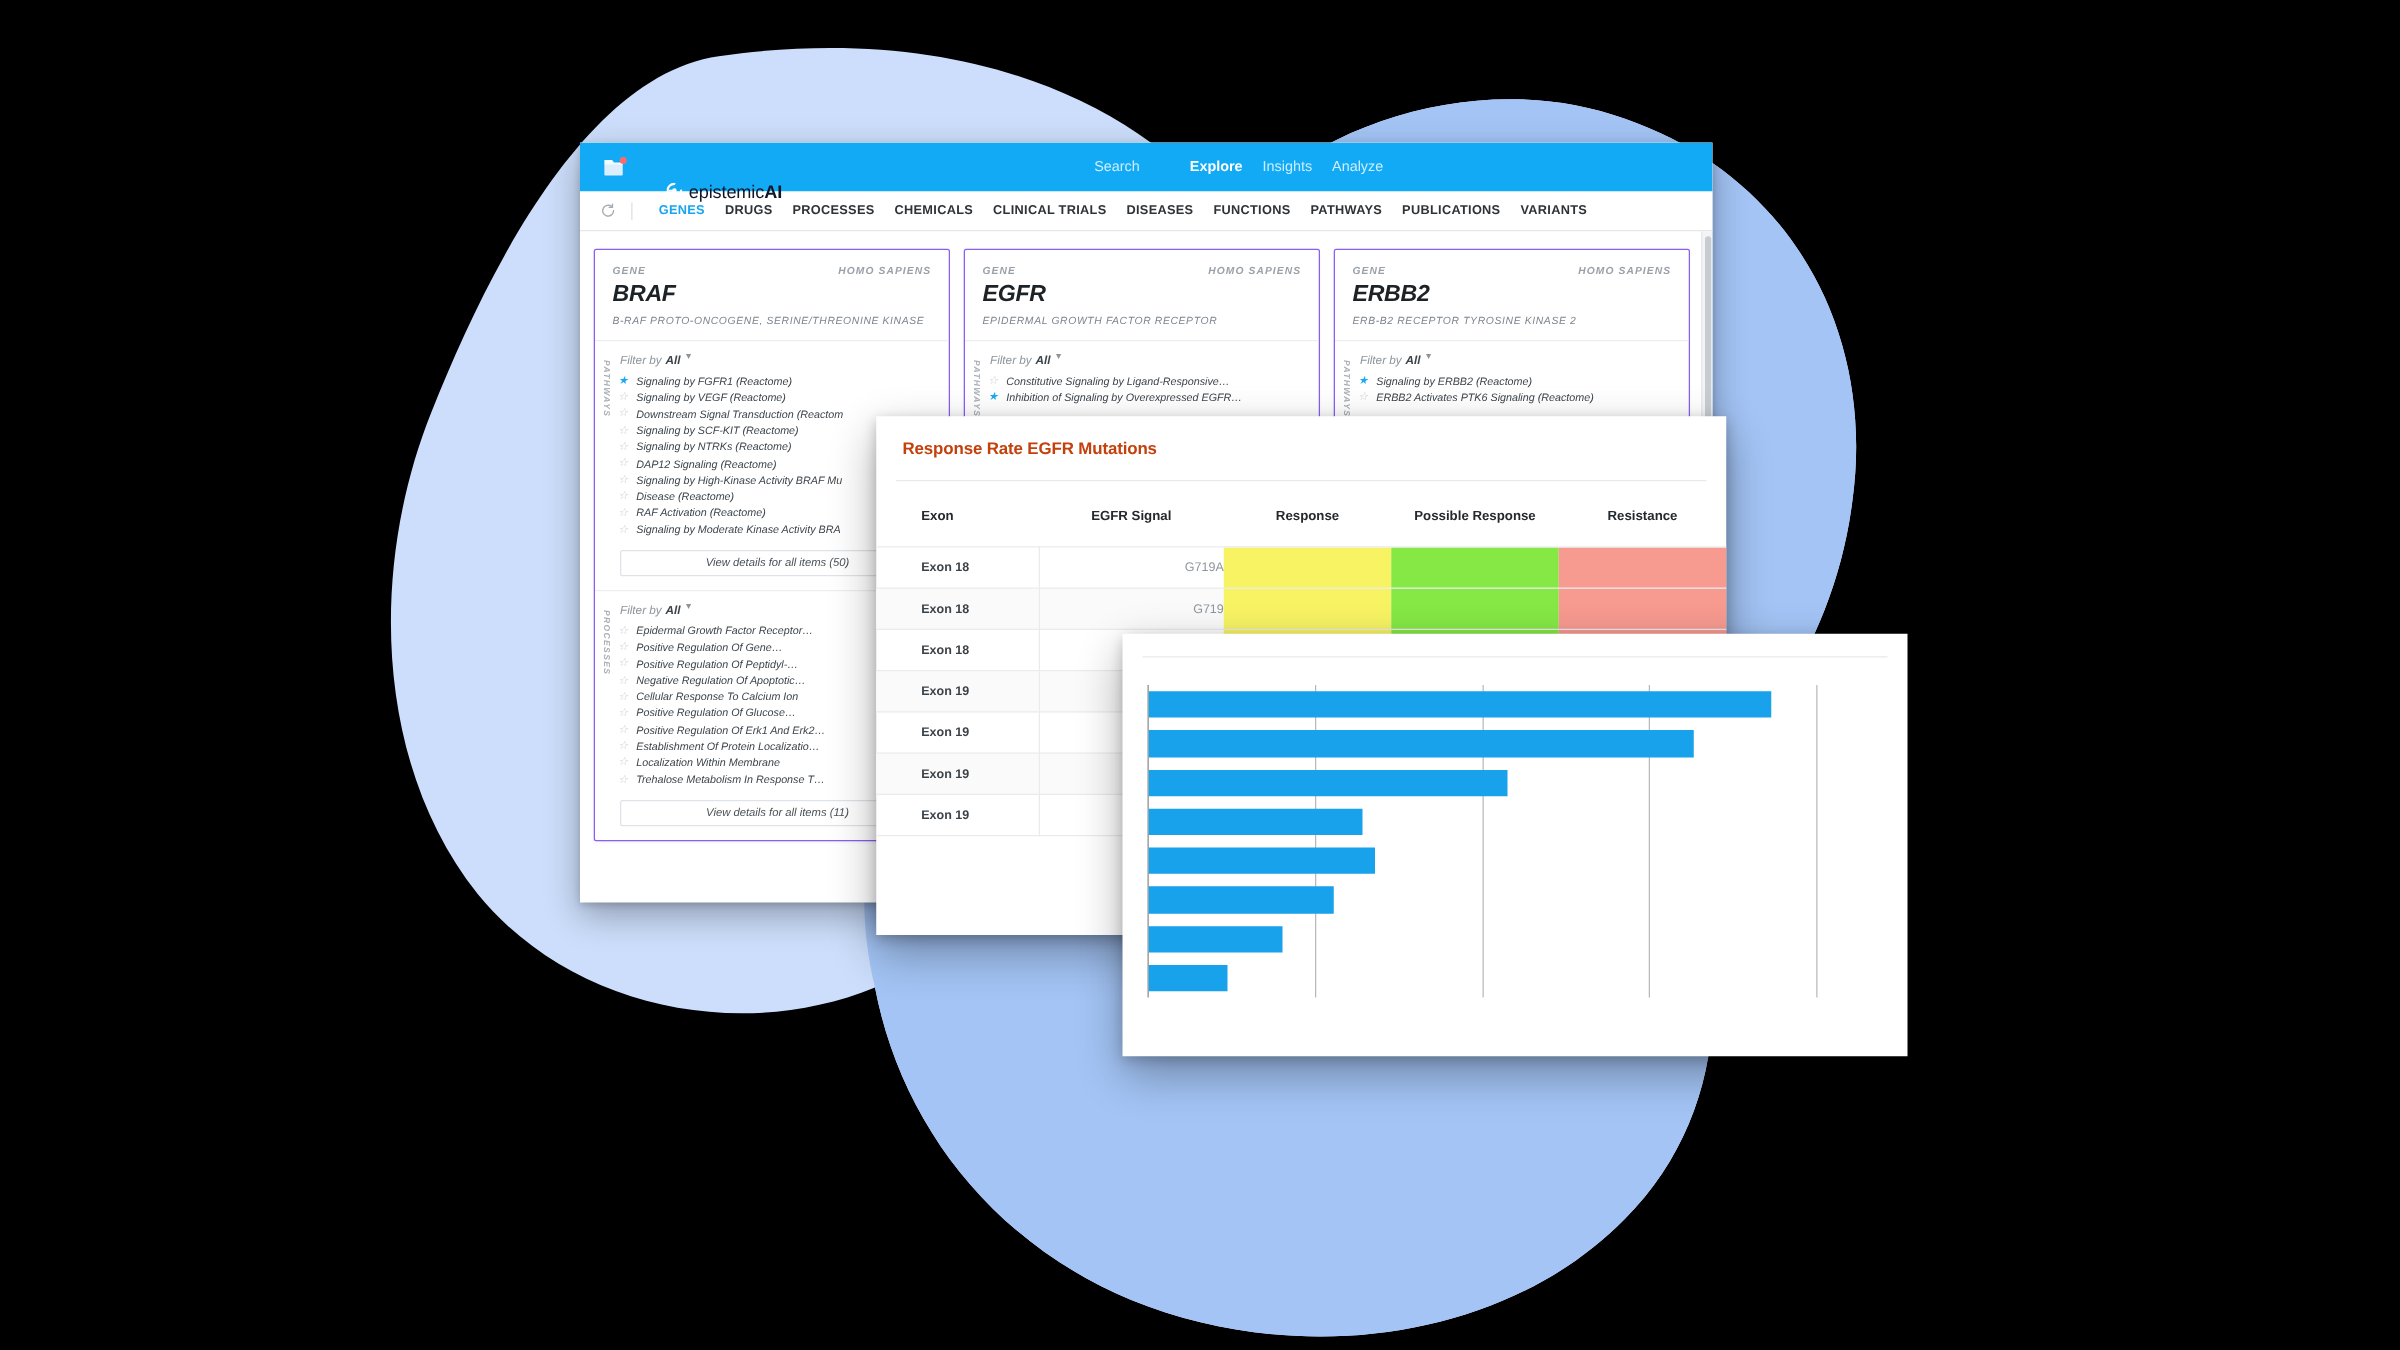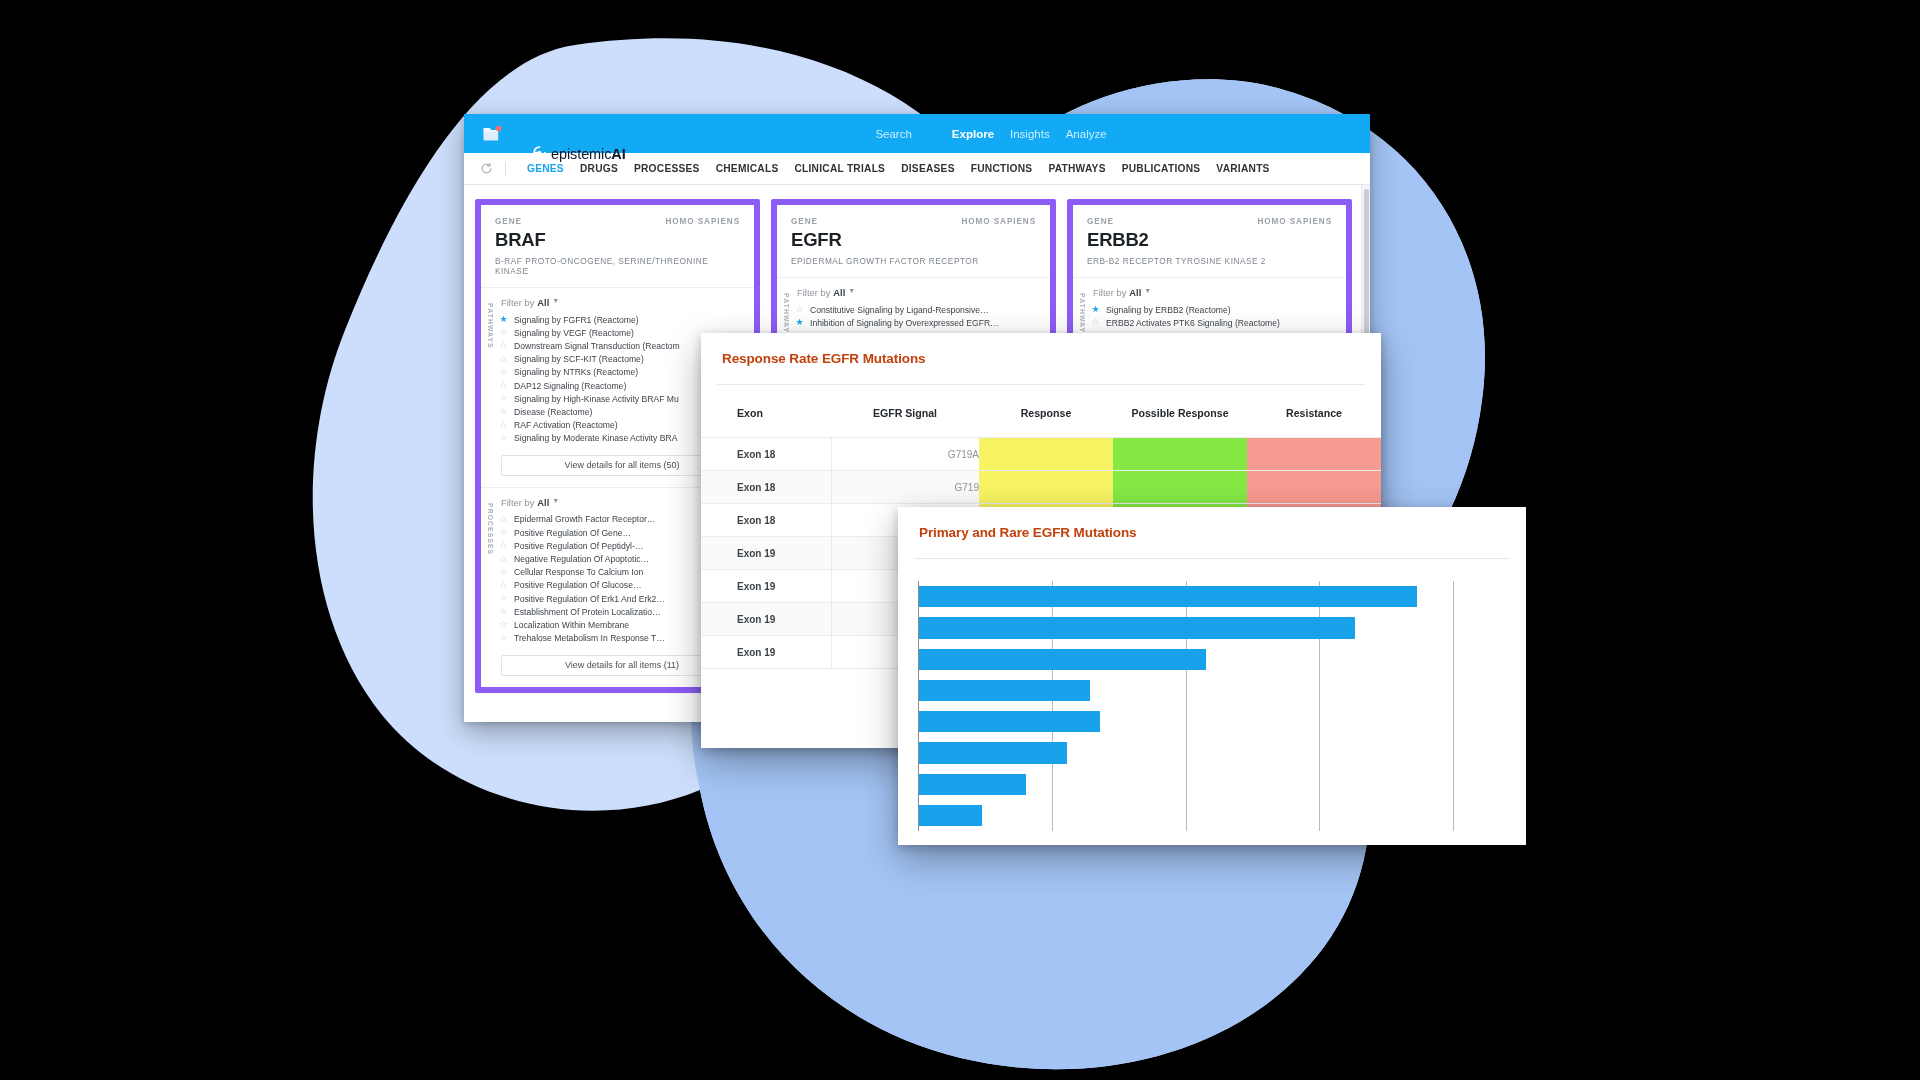--- a/index.html
+++ b/index.html
@@ -71,24 +71,25 @@
   .tabbar .tab.active { color: #18a5f0; }
 
   
   .cards {
     display: flex; gap: 11px;
     padding: 14px 11px 0 11px;
   }
   .card {
     width: 285px;
     background: #fff;
-    border: 6px solid #8b5cf6;
+    border: 1px solid #8b5cf6;
     border-radius: 2px;
     overflow: hidden;
     box-shadow: 0 1px 2px rgba(0,0,0,0.04);
+    font-style: italic;
   }
   .card-head { padding: 12px 14px 11px 14px; border-bottom: 1px solid #eceef1; }
   .card-head-top { display: flex; justify-content: space-between; align-items: baseline; }
   .lbl-gene, .lbl-org {
     font-size: 8.2px; letter-spacing: 0.9px; color: #9aa1a9; font-weight: 600;
   }
   .gene-name { font-size: 18.5px; font-weight: 700; color: #1d2226; margin-top: 3px; letter-spacing: -0.2px;}
   .gene-desc { font-size: 8.3px; letter-spacing: 0.5px; color: #7d858d; margin-top: 5px; }
 
   .card-sec { display: flex; position: relative; padding: 9px 0 0 0; }
@@ -534,21 +535,20 @@
         <td>18/21/24</td>
         <td class="sw sw-y"></td>
         <td class="sw sw-g"></td>
         <td class="sw sw-r"></td>
       </tr>
     </tbody>
   </table>
 </div>
 
 <div class="modal modal-chart">
-  <div class="modal-title">Primary and Rare EGFR Mutations</div>
   <div class="modal-rule"></div>
 
   <div class="chart-area">
     <div class="chart-plot">
       <div class="grid-v" style="left: 22.7273%;"></div>
       <div class="grid-v" style="left: 45.4545%;"></div>
       <div class="grid-v" style="left: 68.1818%;"></div>
       <div class="grid-v" style="left: 90.9091%;"></div>
       <div class="bars">
         <div class="barrow">

